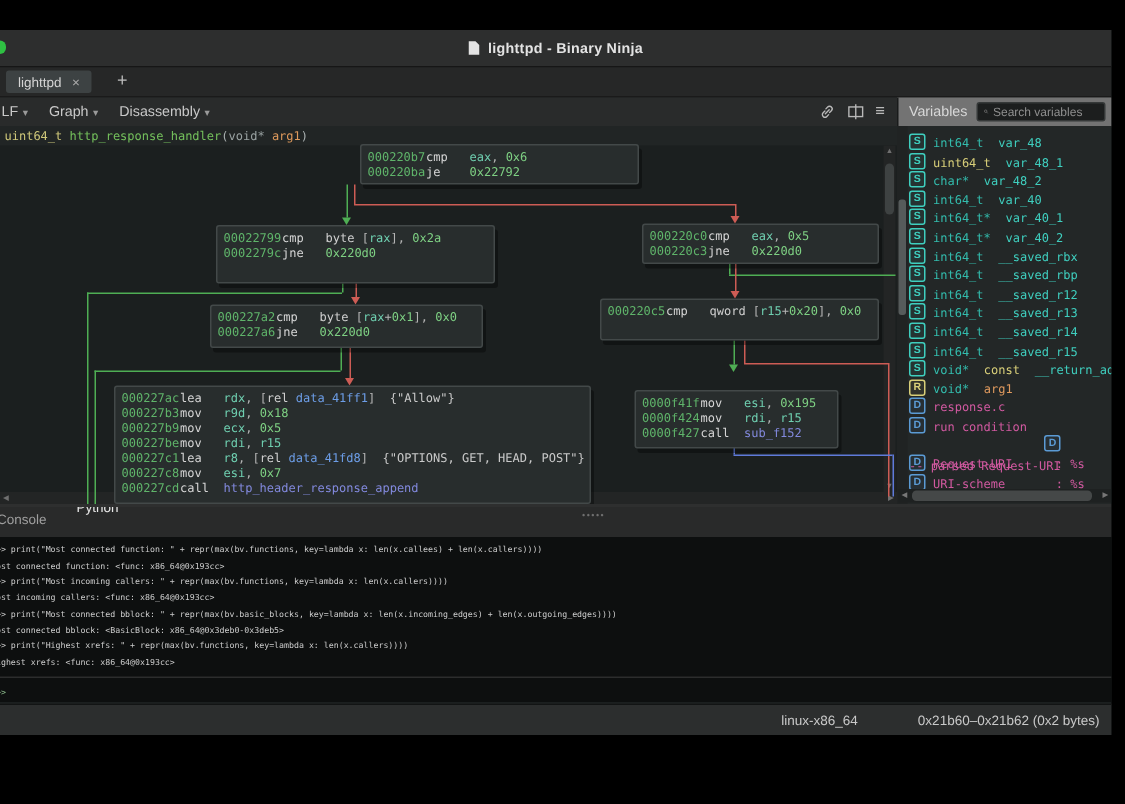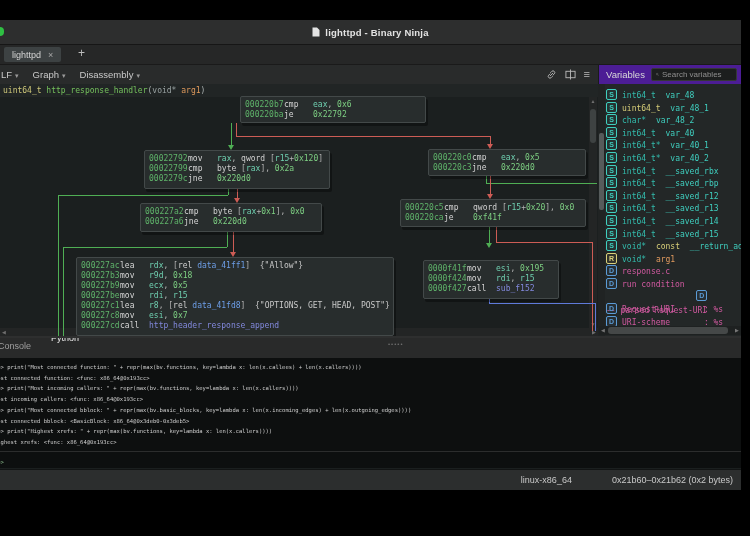--- a/index.html
+++ b/index.html
@@ -20,21 +20,21 @@
   .doc-tab .x{font-size:9px;color:#a8a8a8;}
   .newtab{position:absolute;left:78px;top:1px;font-size:12px;color:#bdbdbd;}
 
   
   .toolrow{position:absolute;left:0;top:45px;width:741px;height:19px;background:#292b2b;border-bottom:1px solid #141616;display:flex;}
   .tool-left{position:relative;width:598px;height:100%;display:flex;align-items:center;gap:14px;padding-left:1px;box-sizing:border-box;}
   .tb-item{font-size:9.5px;color:#c9c9c9;white-space:nowrap;}
   .tb-item .caret{font-size:7px;color:#9a9a9a;margin-left:3px;}
   .tool-icons{position:absolute;right:8px;top:0;height:100%;display:flex;align-items:center;gap:8px;}
   .hamburger{font-size:11px;color:#b9b9b9;line-height:1;}
-  .panel-head{position:relative;flex:1;height:100%;border-left:1px solid #191b1b;background:#4c1d95;display:flex;align-items:center;}
+  .panel-head{position:relative;flex:1;height:100%;border-left:1px solid #191b1b;background:#737373;display:flex;align-items:center;}
   .panel-title{font-size:9.5px;color:#d8d8d8;margin-left:7px;}
   .searchbox{position:absolute;left:52px;top:3px;width:86px;height:13px;background:#1c1e1e;border:1px solid #353838;border-radius:2px;display:flex;align-items:center;gap:3px;padding:0 4px;box-sizing:border-box;}
   .searchbox input{background:transparent;border:none;outline:none;width:70px;font-size:8px;color:#9b9b9b;font-family:"Liberation Sans",sans-serif;padding:0;}
   .searchbox input::placeholder{color:#8f8f8f;}
 
   
   .graph{position:absolute;left:0;top:64px;width:598px;height:252px;background:#1b1f1f;overflow:hidden;}
   .fsig{position:absolute;left:0;top:0;width:100%;height:13px;background:#212525;font-family:"DejaVu Sans Mono",monospace;font-size:8px;line-height:13px;padding-left:3px;white-space:pre;}
   .sig-ret{color:#cfc87a;} .sig-name{color:#74c05c;} .sig-p{color:#a9b0b0;} .sig-pt{color:#9aa3a3;} .sig-pn{color:#df9a5c;}
   .edge{position:absolute;z-index:2;}
@@ -176,35 +176,33 @@
           <div class="edge" style="left: 496px; top: 158px; width: 96px; height: 1px; background: rgb(205, 92, 85);"></div>
           <div class="edge" style="left: 592px; top: 158px; width: 1px; height: 89px; background: rgb(205, 92, 85);"></div>
           <div class="edge" style="left: 489px; top: 203px; width: 1px; height: 16px; background: rgb(95, 122, 217);"></div>
           <div class="edge" style="left: 489px; top: 219px; width: 106px; height: 1px; background: rgb(95, 122, 217);"></div>
           <div class="edge" style="left: 595px; top: 219px; width: 1px; height: 28px; background: rgb(95, 122, 217);"></div>
           <div class="bblock" style="left: 240px; top: 12px; width: 186px; height: 27px; padding-top: 3px;">
             <div class="brow"><span class="tk-a">000220b7</span><span class="tk-m">cmp</span><span class="ops"><span class="o-r">eax</span><span class="o-p">, </span><span class="o-n">0x6</span></span></div>
             <div class="brow"><span class="tk-a">000220ba</span><span class="tk-m">je</span><span class="ops"><span class="o-n">0x22792</span></span></div>
           </div>
           <div class="bblock" style="left: 144px; top: 66px; width: 186px; height: 39px; padding-top: 3px;">
-            <div class="brow"><span class="tk-a">00022792</span><span class="tk-m">mov</span><span class="ops"><span class="o-r">rax</span><span class="o-p">, </span><span class="o-k">qword </span><span class="o-p">[</span><span class="o-r">r15</span><span class="o-p">+</span><span class="o-n">0x120</span><span class="o-p">]</span></span></div>
             <div class="brow"><span class="tk-a">00022799</span><span class="tk-m">cmp</span><span class="ops"><span class="o-k">byte </span><span class="o-p">[</span><span class="o-r">rax</span><span class="o-p">]</span><span class="o-p">, </span><span class="o-n">0x2a</span></span></div>
             <div class="brow"><span class="tk-a">0002279c</span><span class="tk-m">jne</span><span class="ops"><span class="o-n">0x220d0</span></span></div>
           </div>
           <div class="bblock" style="left: 428px; top: 65px; width: 158px; height: 27px; padding-top: 3px;">
             <div class="brow"><span class="tk-a">000220c0</span><span class="tk-m">cmp</span><span class="ops"><span class="o-r">eax</span><span class="o-p">, </span><span class="o-n">0x5</span></span></div>
             <div class="brow"><span class="tk-a">000220c3</span><span class="tk-m">jne</span><span class="ops"><span class="o-n">0x220d0</span></span></div>
           </div>
           <div class="bblock" style="left: 140px; top: 119px; width: 182px; height: 29px; padding-top: 3px;">
             <div class="brow"><span class="tk-a">000227a2</span><span class="tk-m">cmp</span><span class="ops"><span class="o-k">byte </span><span class="o-p">[</span><span class="o-r">rax</span><span class="o-p">+</span><span class="o-n">0x1</span><span class="o-p">]</span><span class="o-p">, </span><span class="o-n">0x0</span></span></div>
             <div class="brow"><span class="tk-a">000227a6</span><span class="tk-m">jne</span><span class="ops"><span class="o-n">0x220d0</span></span></div>
           </div>
           <div class="bblock" style="left: 400px; top: 115px; width: 186px; height: 28px; padding-top: 3px;">
             <div class="brow"><span class="tk-a">000220c5</span><span class="tk-m">cmp</span><span class="ops"><span class="o-k">qword </span><span class="o-p">[</span><span class="o-r">r15</span><span class="o-p">+</span><span class="o-n">0x20</span><span class="o-p">]</span><span class="o-p">, </span><span class="o-n">0x0</span></span></div>
-            <div class="brow"><span class="tk-a">000220ca</span><span class="tk-m">je</span><span class="ops"><span class="o-n">0xf41f</span></span></div>
           </div>
           <div class="bblock" style="left: 423px; top: 176px; width: 136px; height: 39px; padding-top: 3px;">
             <div class="brow"><span class="tk-a">0000f41f</span><span class="tk-m">mov</span><span class="ops"><span class="o-r">esi</span><span class="o-p">, </span><span class="o-n">0x195</span></span></div>
             <div class="brow"><span class="tk-a">0000f424</span><span class="tk-m">mov</span><span class="ops"><span class="o-r">rdi</span><span class="o-p">, </span><span class="o-r">r15</span></span></div>
             <div class="brow"><span class="tk-a">0000f427</span><span class="tk-m">call</span><span class="ops"><span class="o-f">sub_f152</span></span></div>
           </div>
           <div class="bblock" style="left: 76px; top: 173px; width: 318px; height: 79px; padding-top: 3px;">
             <div class="brow"><span class="tk-a">000227ac</span><span class="tk-m">lea</span><span class="ops"><span class="o-r">rdx</span><span class="o-p">, [</span><span class="o-k">rel </span><span class="o-d">data_41ff1</span><span class="o-p">]</span><span class="o-s">  {"Allow"}</span></span></div>
             <div class="brow"><span class="tk-a">000227b3</span><span class="tk-m">mov</span><span class="ops"><span class="o-r">r9d</span><span class="o-p">, </span><span class="o-n">0x18</span></span></div>
             <div class="brow"><span class="tk-a">000227b9</span><span class="tk-m">mov</span><span class="ops"><span class="o-r">ecx</span><span class="o-p">, </span><span class="o-n">0x5</span></span></div>

